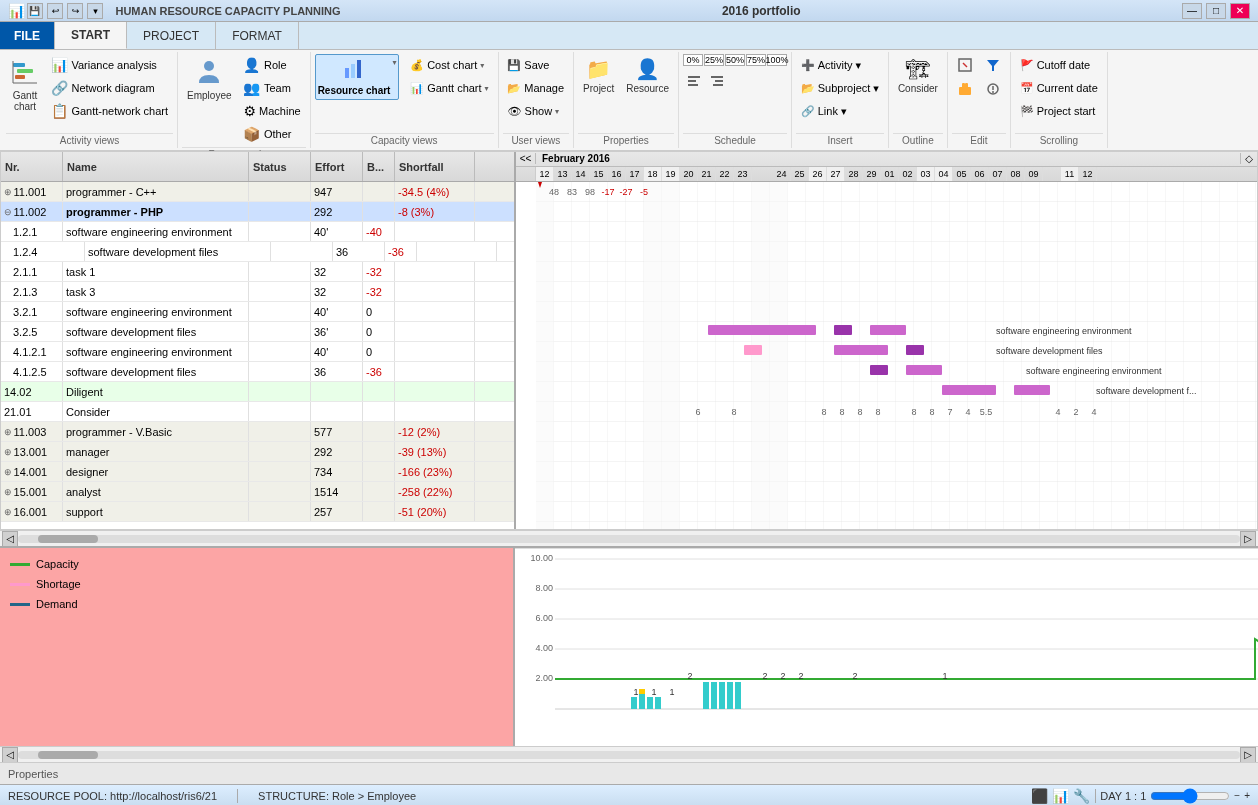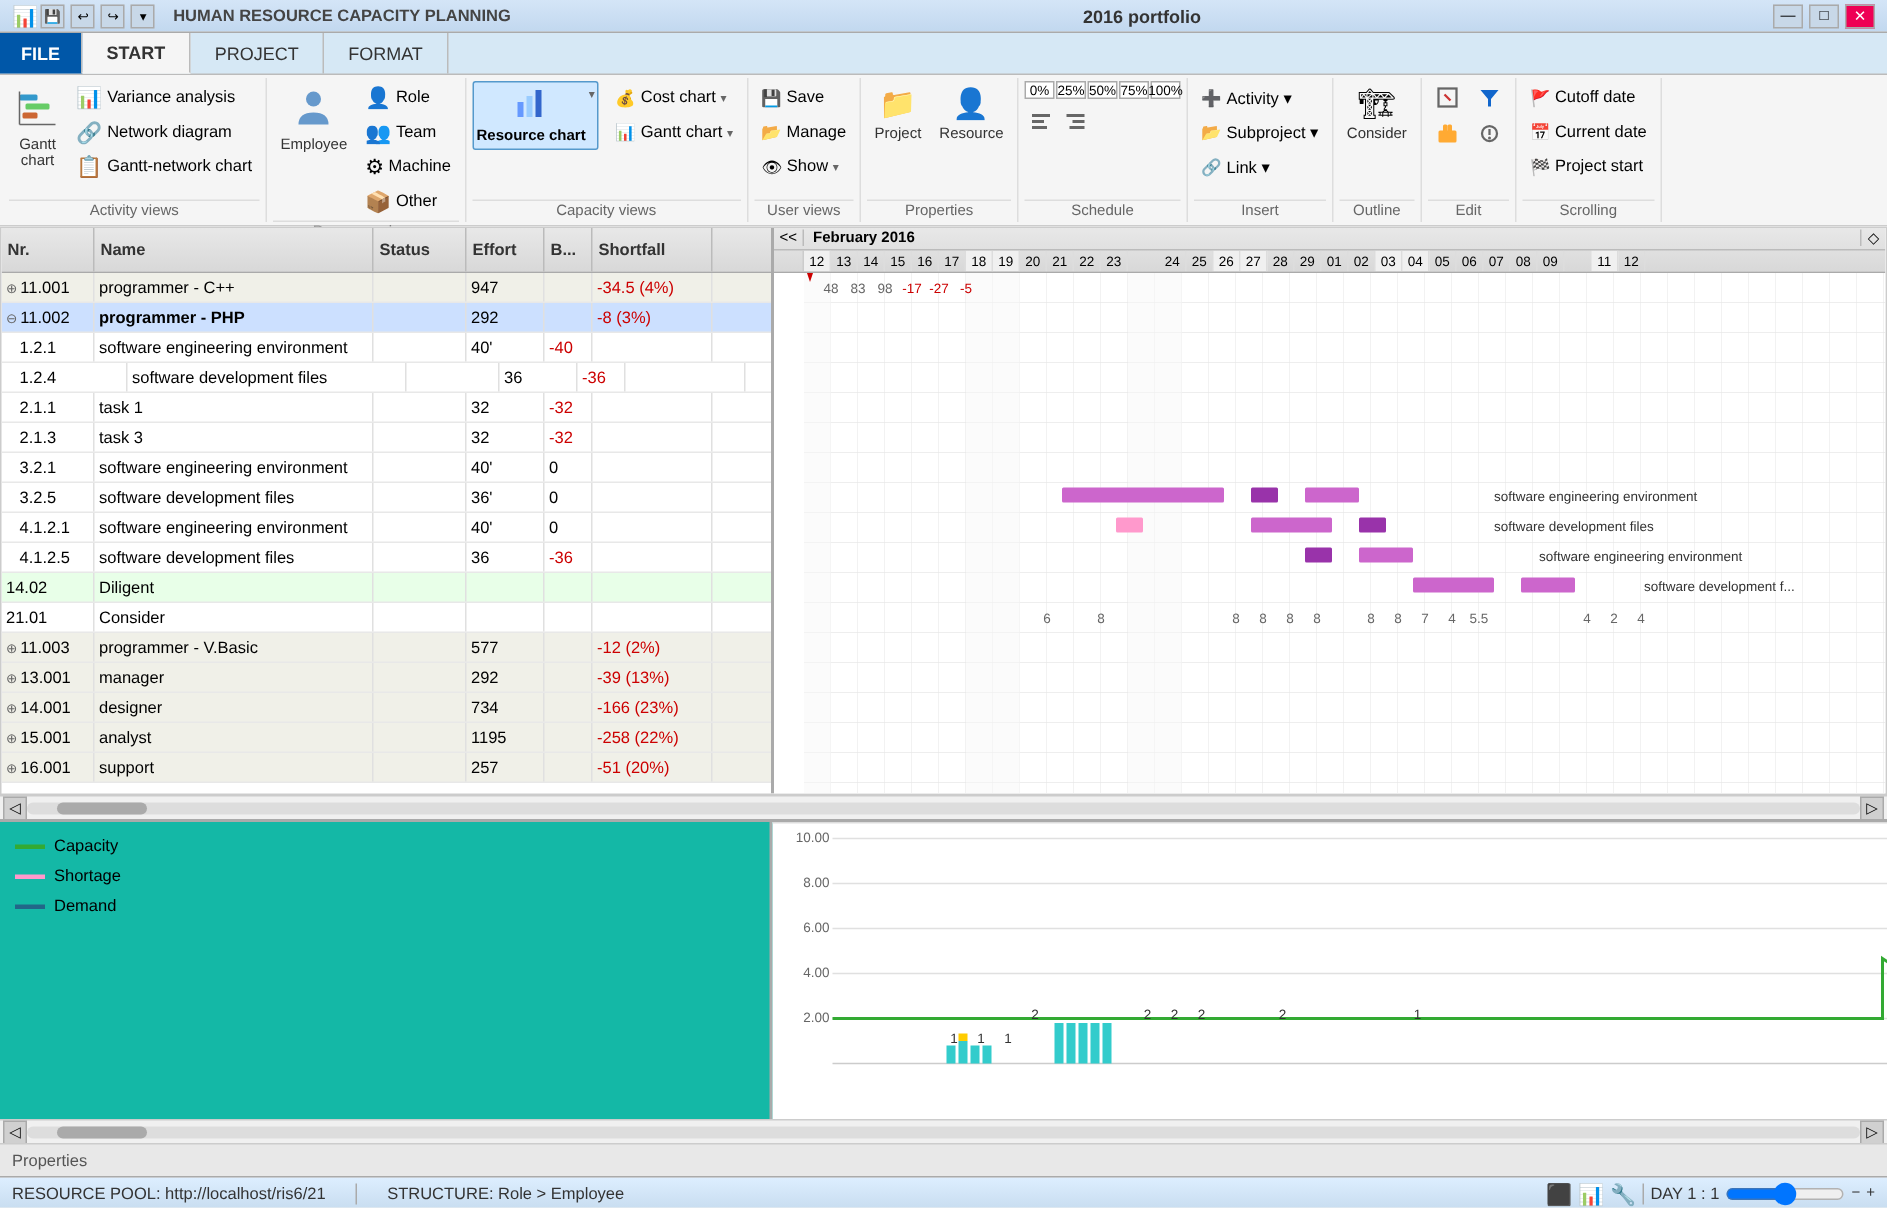--- a/index.html
+++ b/index.html
@@ -98,21 +98,21 @@
     .task-col-header { border-right: 1px solid #bbb; display: flex; align-items: center; padding: 0 4px; font-weight: bold; font-size: 11px; color: #333; }
 
     .task-rows { overflow-y: auto; flex: 1; }
     .task-row { display: flex; height: 20px; align-items: center; border-bottom: 1px solid #e8e8e8; }
     .task-cell { border-right: 1px solid #e0e0e0; height: 100%; display: flex; align-items: center; padding: 0 3px; overflow: hidden; white-space: nowrap; font-size: 11px; }
 
     
     .gantt-chart-area { flex: 1; overflow: hidden; display: flex; flex-direction: column; background: white; }
 
     
-    .chart-area { height: 200px; border-top: 2px solid #aaa; display: flex; background: #14b8a6; }
+    .chart-area { height: 200px; border-top: 2px solid #aaa; display: flex; background: #fca5a5; }
     .chart-left { width: 515px; min-width: 515px; border-right: 2px solid #aaa; padding: 10px; }
     .chart-legend-item { display: flex; align-items: center; gap: 6px; margin-bottom: 8px; font-size: 11px; }
     .chart-legend-line { width: 20px; height: 3px; }
 
     
     .status-bar { height: 22px; background: linear-gradient(to bottom, #ddeeff, #c8ddf0); display: flex; align-items: center; padding: 0 8px; border-top: 1px solid #aaa; font-size: 11px; color: #333; gap: 20px; }
     .status-sep { width: 1px; height: 14px; background: #aaa; }
 
     
     .scroll-area { height: 16px; background: #f0f0f0; border-top: 1px solid #ccc; display: flex; align-items: center; padding: 0 2px; }
@@ -559,21 +559,21 @@
           <div class="task-cell" style="width:62px;"></div>
           <div class="task-cell" style="width:52px;">734</div>
           <div class="task-cell" style="width:32px;"></div>
           <div class="task-cell" style="width:80px;color:#cc0000;">-166 (23%)</div>
         </div>
 
         <div class="task-row" style="background:#f0f0e8;">
           <div class="task-cell" style="width:62px;"><span class="row-expand">⊕</span>15.001</div>
           <div class="task-cell" style="width:186px;">analyst</div>
           <div class="task-cell" style="width:62px;"></div>
-          <div class="task-cell" style="width:52px;">1195</div>
+          <div class="task-cell" style="width:52px;">1514</div>
           <div class="task-cell" style="width:32px;"></div>
           <div class="task-cell" style="width:80px;color:#cc0000;">-258 (22%)</div>
         </div>
 
         <div class="task-row" style="background:#f0f0e8;">
           <div class="task-cell" style="width:62px;"><span class="row-expand">⊕</span>16.001</div>
           <div class="task-cell" style="width:186px;">support</div>
           <div class="task-cell" style="width:62px;"></div>
           <div class="task-cell" style="width:52px;">257</div>
           <div class="task-cell" style="width:32px;"></div>

